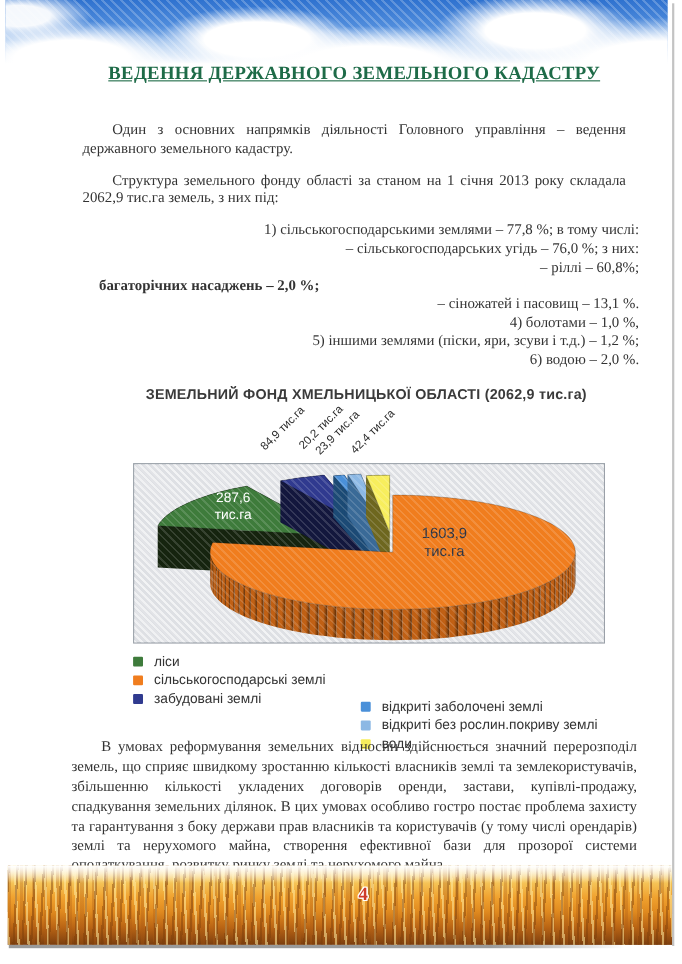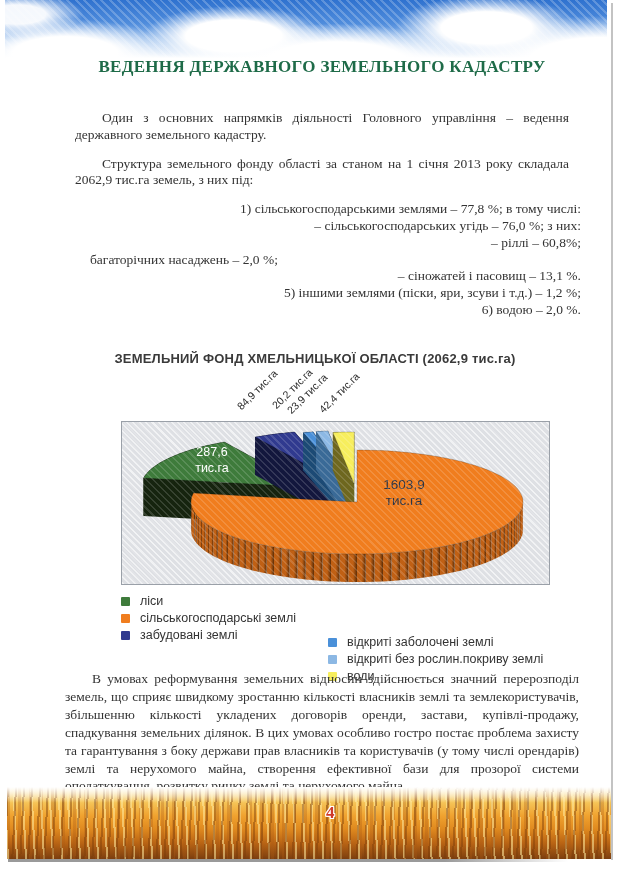--- a/index.html
+++ b/index.html
@@ -19,32 +19,32 @@
       radial-gradient(ellipse 120px 40px at 38% 62%, #fff 40%, transparent 75%),
       radial-gradient(ellipse 175px 52px at 55% 108%, #fff 40%, transparent 75%),
       radial-gradient(ellipse 130px 46px at 80% 48%, #fff 35%, transparent 70%),
       radial-gradient(ellipse 200px 62px at 99% 102%, #fff 35%, transparent 70%),
       linear-gradient(180deg,#2f72cf 0%,#4f8cdc 40%,#9ec2ee 72%,#ffffff 100%);}
   .sky::after{content:"";position:absolute;inset:0;
       background:repeating-linear-gradient(45deg, rgba(255,255,255,.22) 0 2px, transparent 2px 6px);}
 
   
   .doc-title{position:absolute;left:63px;top:57px;width:518px;text-align:center;
-      font-weight:bold;font-size:17px;letter-spacing:.3px;}
+      font-weight:bold;font-size:17px;letter-spacing:.3px;text-decoration:underline;}
 
   
   .body-block{position:absolute;left:63px;top:98px;width:518px;
       font-size:13.5px;line-height:16.8px;text-align:justify;}
   .body-block p{margin:12px;text-indent:27px;}
   .list{margin-top:1px;}
   .li{padding-left:12px;text-align:right;}
-  .li-indent{padding-left:27px;text-align:left;}
-
-  
-  .chart-title{position:absolute;left:56px;top:351px;width:518px;text-align:center;
+  .li-indent{padding-left:27px;text-align:left;font-weight:bold;}
+
+  
+  .chart-title{position:absolute;left:74px;top:351px;width:518px;text-align:center;
       font-family:"Liberation Sans",sans-serif;font-weight:600;font-size:13px;
       color:#3a3a3a;letter-spacing:.2px;}
   .chart{position:absolute;left:121px;top:374px;width:429px;height:210px;}
   .rlabel{position:absolute;font-family:"Liberation Sans",sans-serif;font-size:10.5px;
       color:#2a2a2a;white-space:nowrap;transform:rotate(-45deg);transform-origin:0 100%;}
   .rl1{left:122px;top:26px;} .rl2{left:157px;top:25px;}
   .rl3{left:172px;top:30px;} .rl4{left:204px;top:29px;}
   .plot{position:absolute;left:0;top:47px;width:427px;height:162px;
       border:1px solid #9aa0a8;background:#dee0e4;}
   .plot::before{content:"";position:absolute;inset:0;
@@ -89,20 +89,21 @@
 
   <div class="body-block">
     <p>Один з основних напрямків діяльності Головного управління – ведення державного земельного кадастру.</p>
     <p>Структура земельного фонду області за станом на 1 січня 2013 року складала 2062,9 тис.га земель, з них під:</p>
     <div class="list">
       <div class="li">1) сільськогосподарськими землями – 77,8 %; в тому числі:</div>
       <div class="li">–  сільськогосподарських угідь – 76,0 %; з них:</div>
       <div class="li">–  ріллі – 60,8%;</div>
       <div class="li-indent">багаторічних насаджень – 2,0 %;</div>
       <div class="li">–  сіножатей і пасовищ – 13,1 %.</div>
+      <div class="li">4) болотами – 1,0 %,</div>
       <div class="li">5) іншими землями (піски, яри, зсуви і т.д.) – 1,2 %;</div>
       <div class="li">6) водою – 2,0 %.</div>
     </div>
   </div>
 
   <div class="chart-title">ЗЕМЕЛЬНИЙ ФОНД ХМЕЛЬНИЦЬКОЇ ОБЛАСТІ (2062,9 тис.га)</div>
 
   <div class="chart">
     <span class="rlabel rl1">84,9 тис.га</span>
     <span class="rlabel rl2">20,2 тис.га</span>

